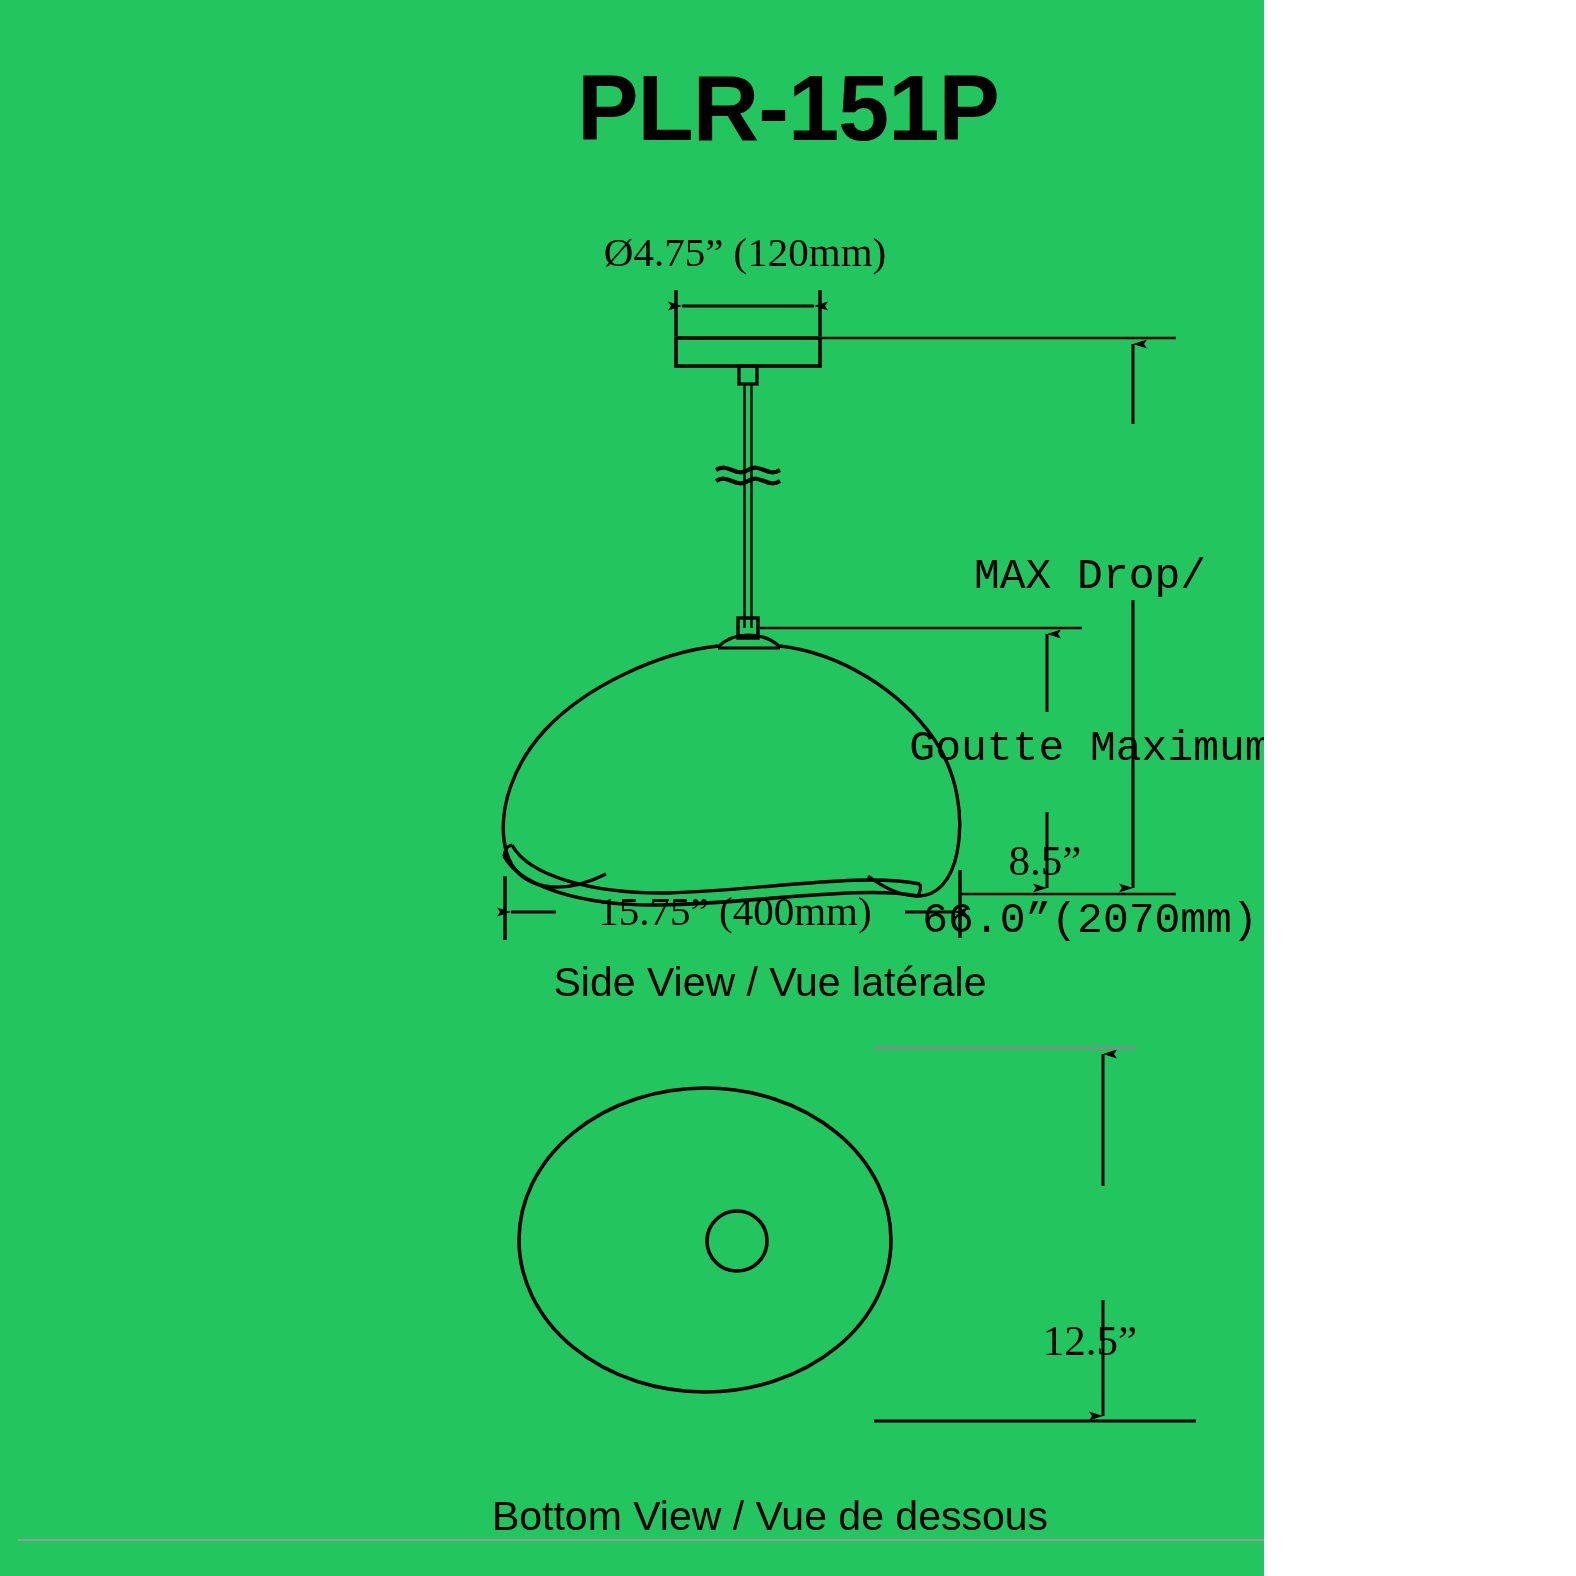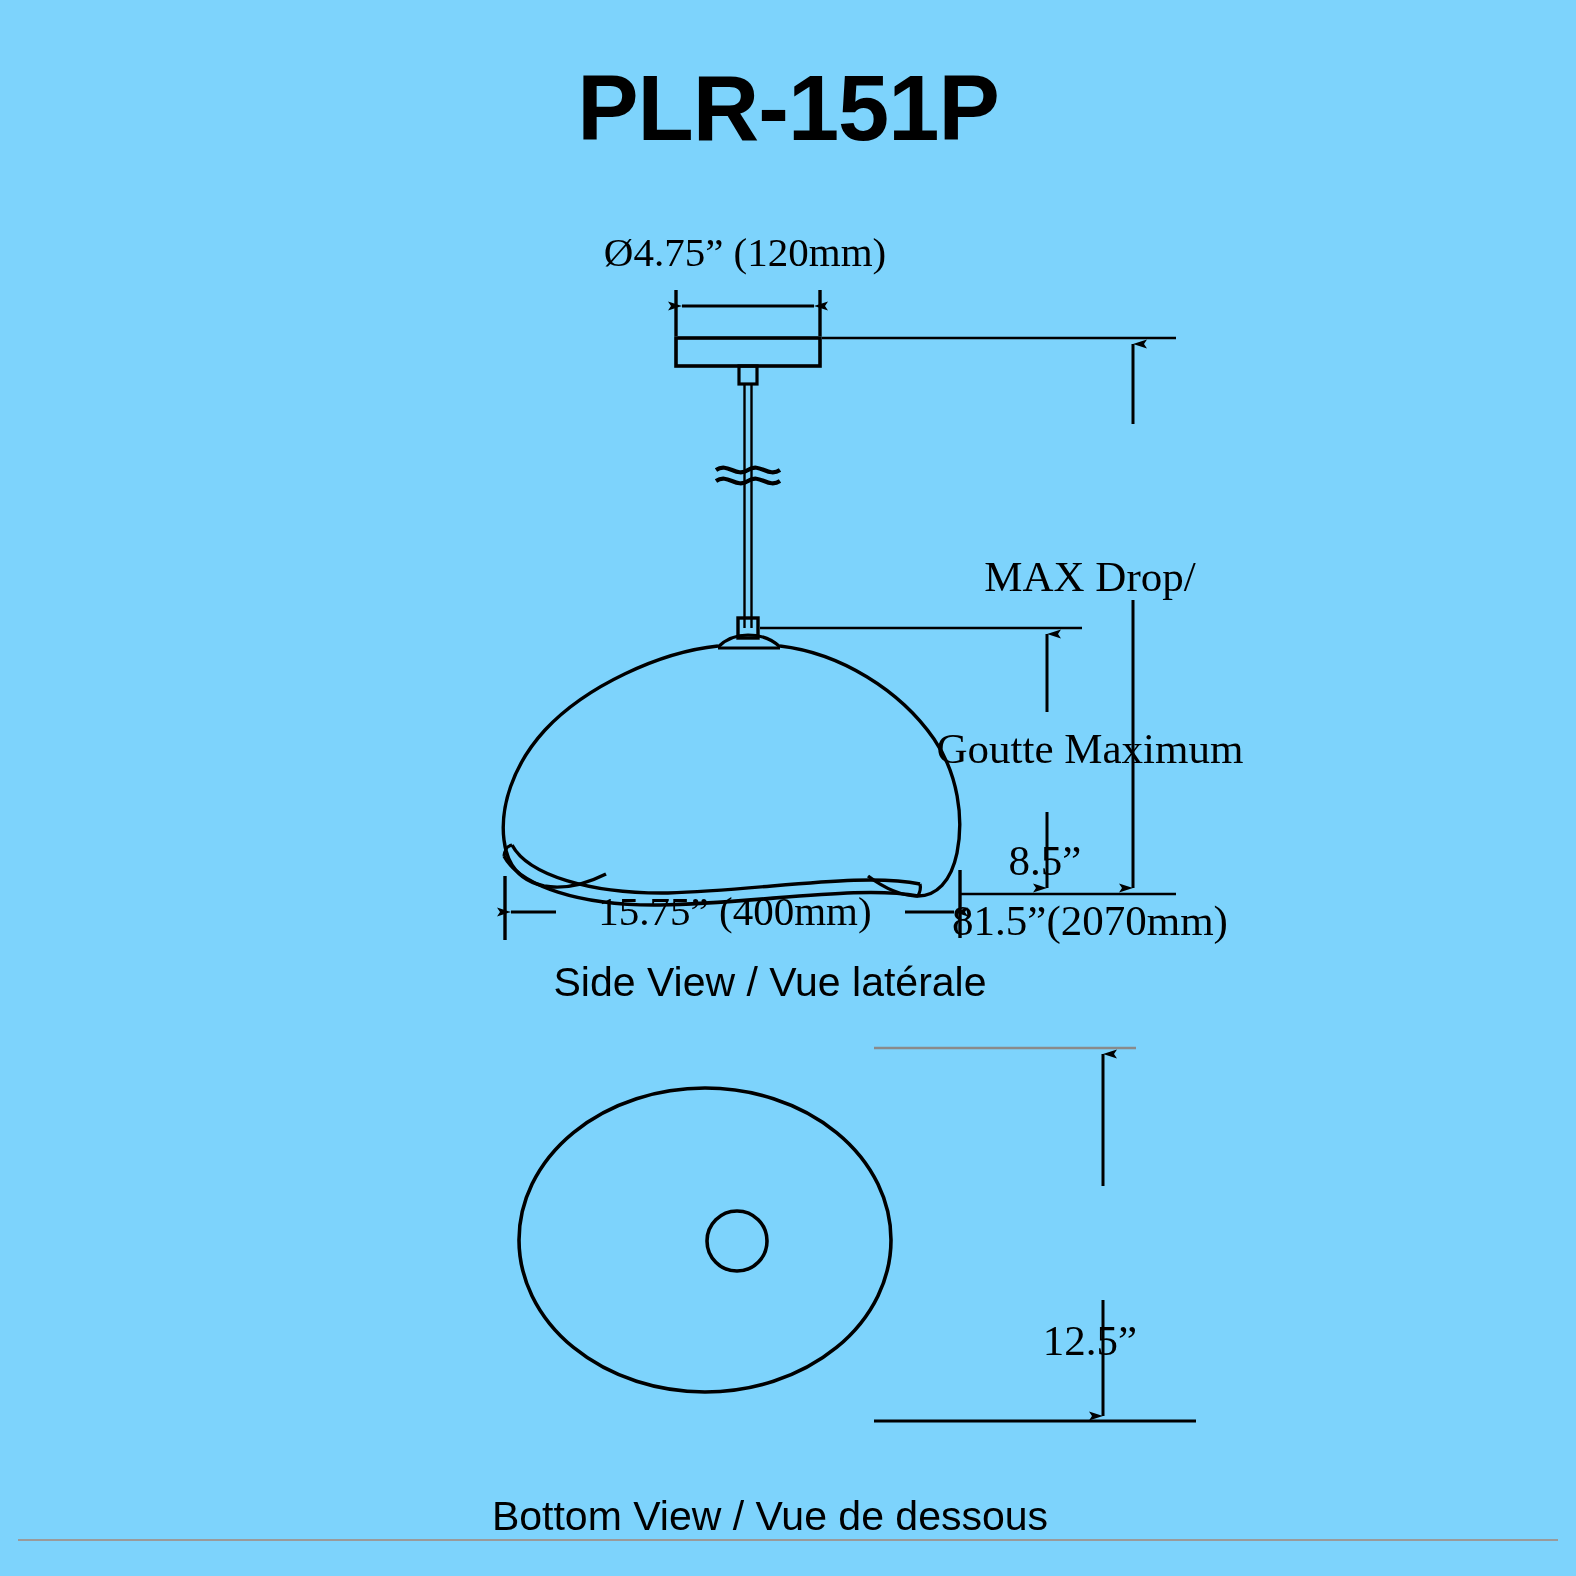--- a/index.html
+++ b/index.html
@@ -5,23 +5,23 @@
   html, body {
     margin: 0;
     padding: 0;
     background: #ffffff;
   }
   body {
     font-family: "Liberation Sans", sans-serif;
   }
   #page {
     position: relative;
-    width: 1576px;
+    width: 1264px;
     height: 1576px;
-    background: #7dd3fc;
+    background: #22c55e;
     overflow: hidden;
   }
   #drawing {
     position: absolute;
     left: 0;
     top: 0;
     width: 1576px;
     height: 1576px;
   }
   .txt {
@@ -60,20 +60,21 @@
     left: 480px;
     top: 232px;
     width: 530px;
     text-align: center;
   }
   #maxdrop-label {
     left: 880px;
     top: 434px;
     width: 420px;
     line-height: 1.33;
+    font-family: Liberation Mono, monospace;
   }
   #h85-label {
     left: 935px;
     top: 718px;
     width: 220px;
     line-height: 1.33;
   }
   #w1575-label {
     left: 545px;
     top: 891px;
@@ -206,21 +207,21 @@
     </g>
   </svg>
 
   <div class="txt" id="title">PLR-151P</div>
 
   <div class="txt dim" id="dia-label">Ø4.75” (120mm)</div>
 
   <div class="txt dim big" id="maxdrop-label">
     <div>MAX Drop/</div>
     <div>Goutte Maximum</div>
-    <div>81.5”(2070mm)</div>
+    <div>66.0”(2070mm)</div>
   </div>
 
   <div class="txt dim big" id="h85-label">
     <div>8.5”</div>
   </div>
 
   <div class="txt dim" id="w1575-label">15.75” (400mm)</div>
 
   <div class="txt caption" id="side-caption">Side View / Vue latérale</div>
 

